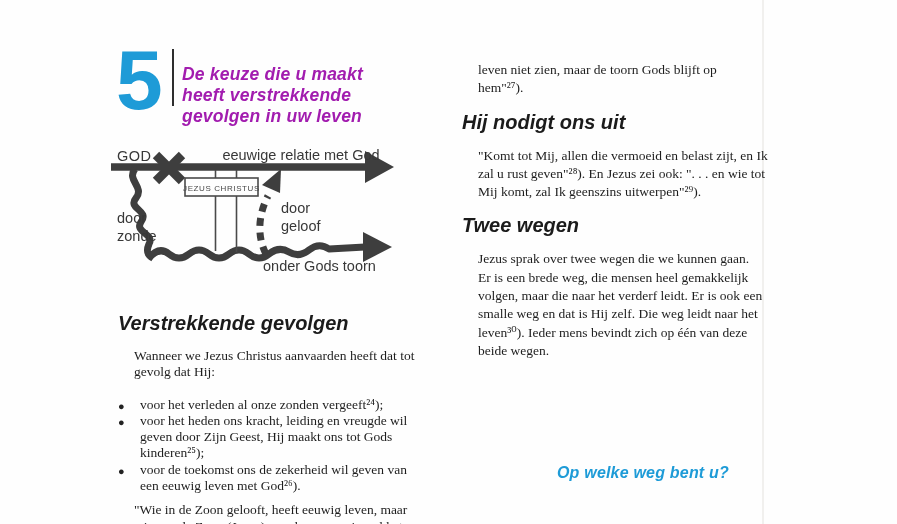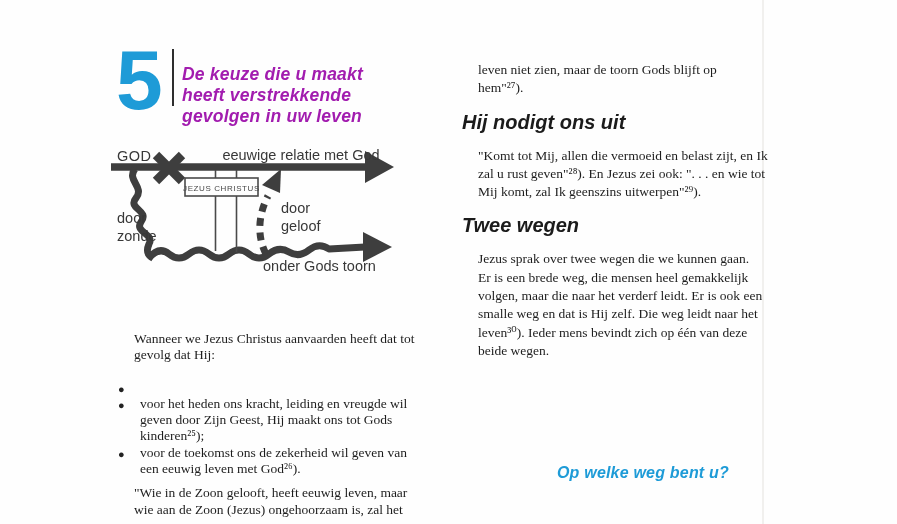--- a/index.html
+++ b/index.html
@@ -121,25 +121,27 @@
       <text class="dlabel" x="12" y="99">zonde</text>
     </g>
     <g>
       <text class="dlabel" x="176" y="71">door</text>
       <text class="dlabel" x="176" y="89">geloof</text>
     </g>
     <text class="dlabel" x="158" y="129">onder Gods toorn</text>
   </svg>
 
   <div class="col col-left">
+    <h3 class="section-heading">Verstrekkende gevolgen</h3>
     <p class="para">Wanneer we Jezus Christus aanvaarden heeft dat tot
 gevolg dat Hij:</p>
     <div>
       <div class="bullet">
         <span class="bullet-marker">●</span>
+        <span class="bullet-text">voor het verleden al onze zonden vergeeft²⁴);</span>
       </div>
       <div class="bullet">
         <span class="bullet-marker">●</span>
         <span class="bullet-text">voor het heden ons kracht, leiding en vreugde wil
 geven door Zijn Geest, Hij maakt ons tot Gods
 kinderen²⁵);</span>
       </div>
       <div class="bullet">
         <span class="bullet-marker">●</span>
         <span class="bullet-text">voor de toekomst ons de zekerheid wil geven van

